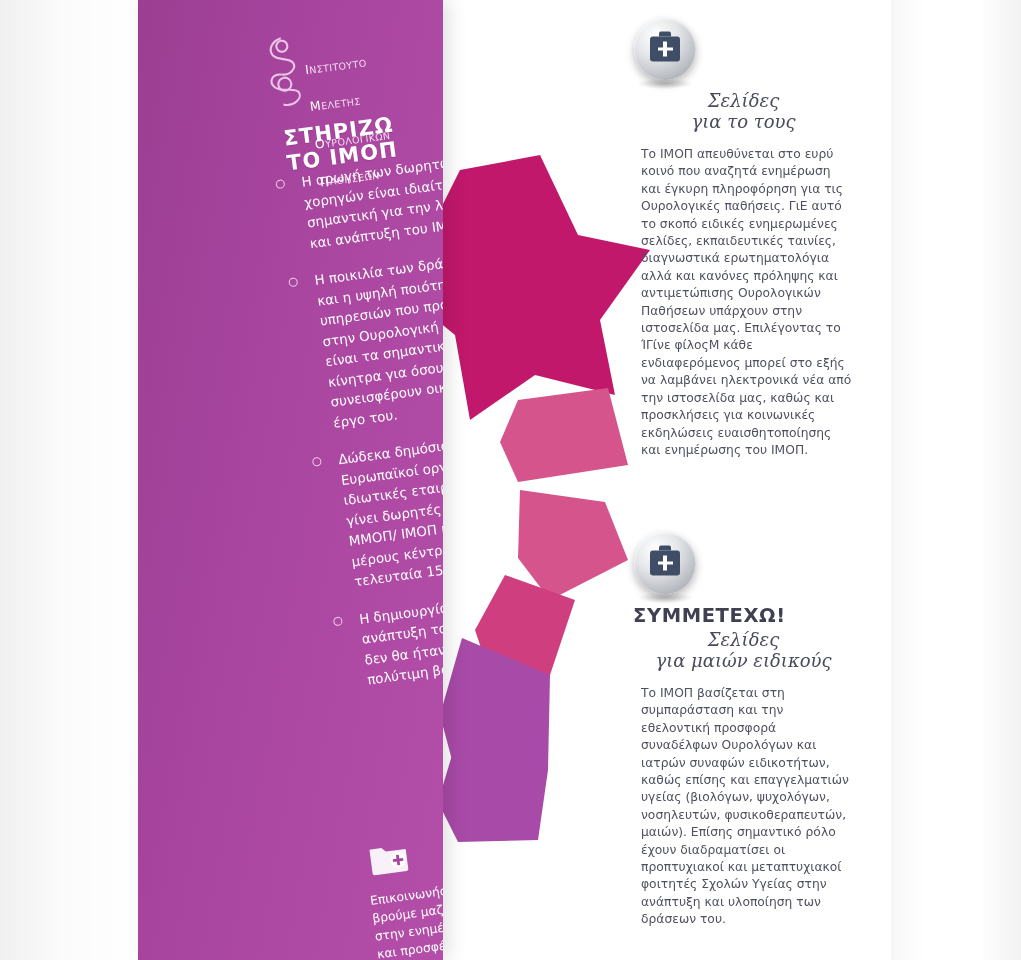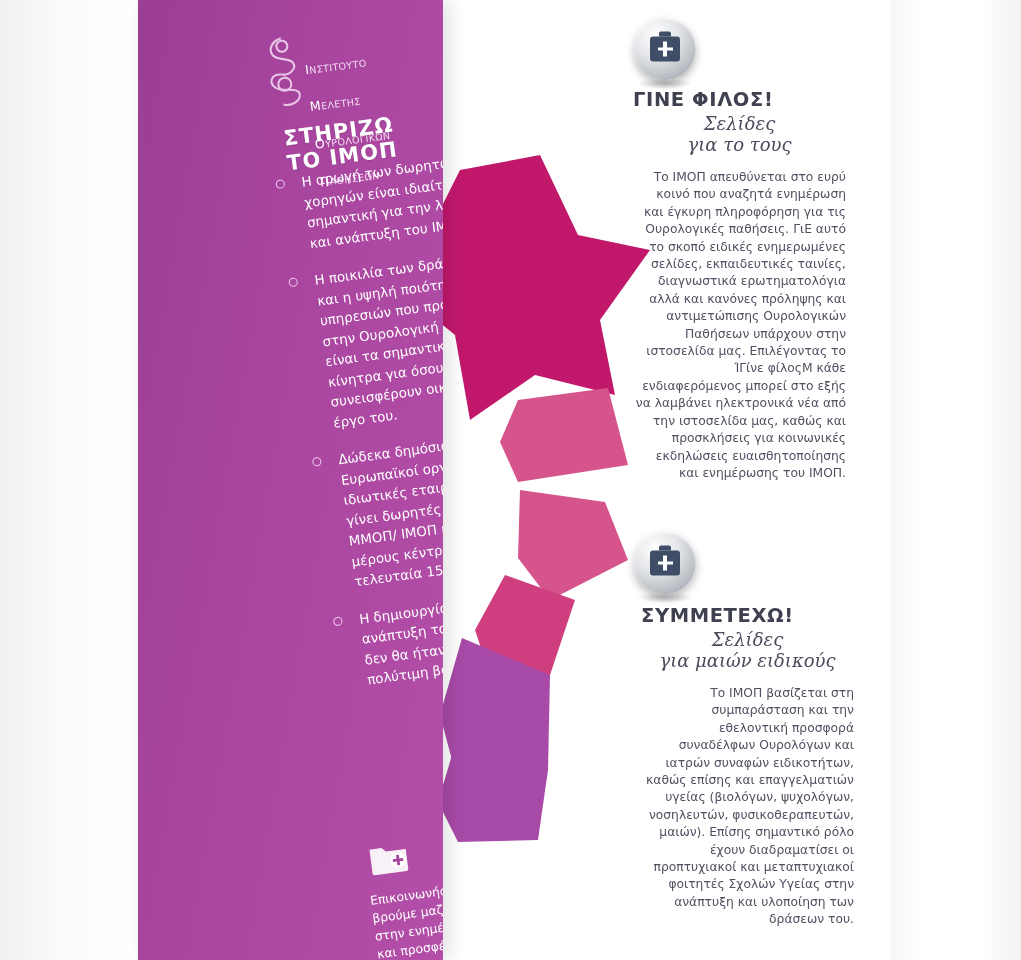--- a/index.html
+++ b/index.html
@@ -201,21 +201,22 @@
     margin: 2px 0 0 0;
     font-family: "DejaVu Serif", serif;
     text-align: center;
   }
   .sect-body {
     font-size: 12.3px;
     line-height: 17.4px;
     color: #4f5160;
     margin-top: 14px;
     width: 213px;
-    text-align: right;
+    text-align: left;
+    margin-left: 8px;
   }
 
   
   .page-edge {
     position: absolute;
     right: 0;
     top: 0;
     width: 130px;
     height: 960px;
     background: linear-gradient(to right, rgba(0,0,0,0.035) 0%, rgba(255,255,255,0) 26%, rgba(255,255,255,0) 68%, rgba(0,0,0,0.05) 100%);
@@ -325,39 +326,38 @@
       <div class="badge">
         <div class="kit">
           <div class="cross-v"></div>
           <div class="cross-h"></div>
         </div>
         <div class="shadow"></div>
       </div>
     </div>
 
     <div style="position:absolute; left:0; top:88px;">
-      <h2 class="sect-heading">ΓΙΝΕ ΦΙΛΟΣ!</h2>
       <p class="sect-sub">
         <span>Σελίδες</span><br>
         <span>για το τους</span>
       </p>
       <p class="sect-body">Το ΙΜΟΠ απευθύνεται στο ευρύ κοινό που αναζητά ενημέρωση και έγκυρη πληροφόρηση για τις Ουρολογικές παθήσεις. ΓιΕ αυτό το σκοπό ειδικές ενημερωμένες σελίδες, εκπαιδευτικές ταινίες, διαγνωστικά ερωτηματολόγια αλλά και κανόνες πρόληψης και αντιμετώπισης Ουρολογικών Παθήσεων υπάρχουν στην ιστοσελίδα μας.  Επιλέγοντας το ΊΓίνε φίλοςΜ κάθε ενδιαφερόμενος μπορεί στο εξής να λαμβάνει ηλεκτρονικά νέα από την ιστοσελίδα μας, καθώς και προσκλήσεις για κοινωνικές εκδηλώσεις ευαισθητοποίησης και ενημέρωσης του ΙΜΟΠ.</p>
     </div>
 
     <div style="position:absolute; left:1px; top:532px;">
       <div class="badge">
         <div class="kit">
           <div class="cross-v"></div>
           <div class="cross-h"></div>
         </div>
         <div class="shadow"></div>
       </div>
     </div>
 
-    <div style="position:absolute; left:8px; top:604px;">
+    <div style="position:absolute; left:0; top:604px;">
       <h2 class="sect-heading">ΣΥΜΜΕΤΕΧΩ!</h2>
       <p class="sect-sub">
         <span>Σελίδες</span><br>
         <span>για μαιών  ειδικούς</span>
       </p>
       <p class="sect-body">Το ΙΜΟΠ βασίζεται στη συμπαράσταση και την εθελοντική προσφορά συναδέλφων Ουρολόγων και ιατρών συναφών ειδικοτήτων, καθώς επίσης και επαγγελματιών υγείας (βιολόγων, ψυχολόγων, νοσηλευτών, φυσικοθεραπευτών, μαιών). Επίσης σημαντικό ρόλο έχουν διαδραματίσει οι προπτυχιακοί και μεταπτυχιακοί φοιτητές Σχολών Υγείας στην ανάπτυξη και υλοποίηση των δράσεων του.</p>
     </div>
   </div>
 
   <div class="left-edge"></div>

